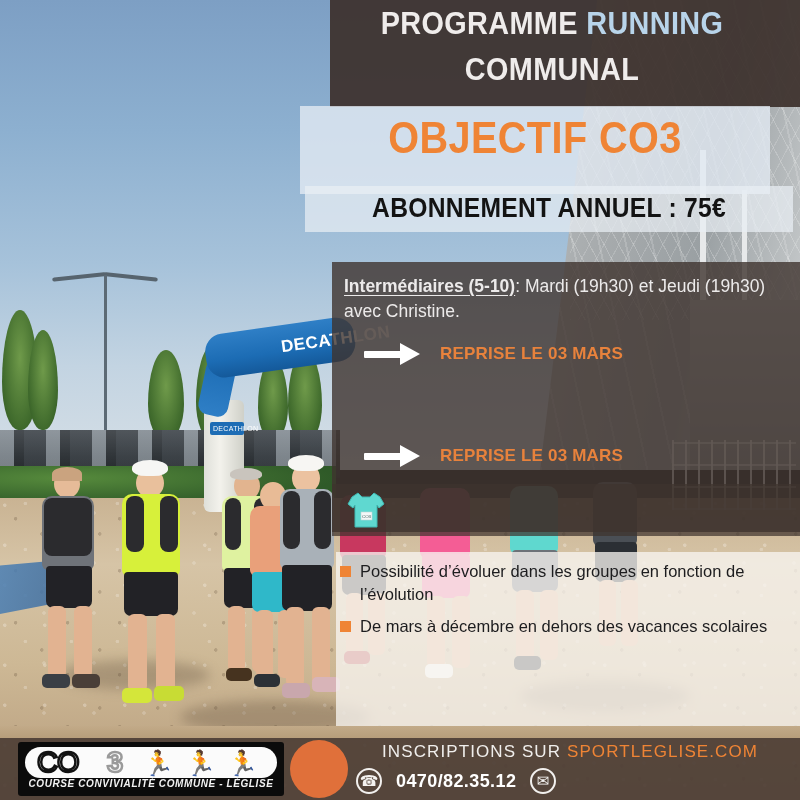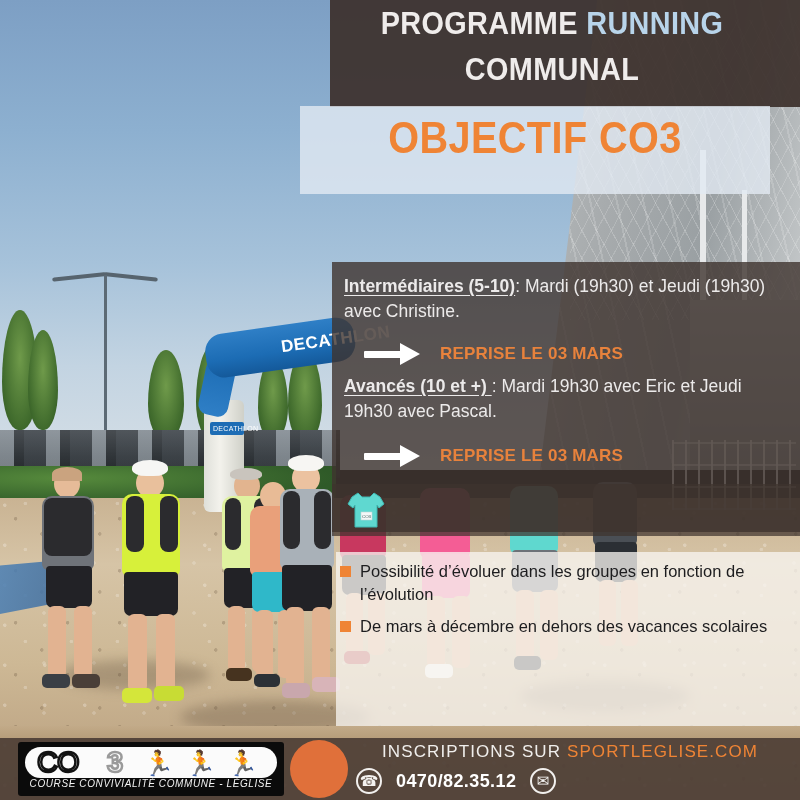--- a/index.html
+++ b/index.html
@@ -150,21 +150,21 @@
     background:linear-gradient(180deg,#c2aa88,#b59c79);}
   .logo{position:absolute;left:18px;top:742px;width:266px;height:54px;background:#0b0b0b;border-radius:3px;}
   .logo .plate{position:absolute;left:7px;top:5px;width:252px;height:31px;background:#fbfbfb;border-radius:16px;}
   .logo .co3{position:absolute;left:12px;top:-1px;font-size:29px;font-weight:400;letter-spacing:-1px;
     color:transparent;-webkit-text-stroke:2.5px #121212;font-family:"Liberation Sans",sans-serif;}
   .logo .three{position:absolute;left:82px;top:-1px;font-size:29px;font-weight:700;
     color:transparent;-webkit-text-stroke:2.5px #9a9a9a;}
   .logo .men{position:absolute;left:118px;top:4px;width:128px;height:24px;}
   .logo .men i{position:absolute;font-style:normal;font-size:25px;color:#111;line-height:24px;}
   .logo .tag{position:absolute;left:0;right:0;top:36px;text-align:center;color:#f2f2f2;
-    font-size:10px;font-weight:400;font-style:italic;letter-spacing:.6px;}
+    font-size:10px;font-weight:700;font-style:italic;letter-spacing:.6px;}
 
   .runcircle{position:absolute;left:290px;top:740px;width:58px;height:58px;border-radius:50%;
     background:#e0703a;}
   .runcircle i{position:absolute;left:11px;top:6px;font-style:normal;font-size:40px;color:#fff;line-height:46px;}
 
   .insc{position:absolute;left:382px;top:742px;color:#f0eeec;font-size:17px;letter-spacing:1.1px;}
   .insc .orange{color:#ef8435;}
   .cbox{position:absolute;top:768px;width:26px;height:26px;border:2px solid #f2f0ee;border-radius:50%;}
   .cbox.phone{left:356px;}
   .cbox.mail{left:530px;}
@@ -331,34 +331,34 @@
 
   <div class="hdr-dark">
     <div class="l1"><span>PROGRAMME </span><span class="blue">RUNNING</span></div>
     <div class="l2">COMMUNAL</div>
   </div>
 
   <div class="band-obj">
     <span>OBJECTIF CO3</span>
   </div>
 
+  <div class="band-abo">
+    <span>ABONNEMENT ANNUEL : 75€</span>
+  </div>
 
   <div class="panel-dark">
     <div class="grp grp1">
       <span class="lead">Intermédiaires (5-10)</span><span>: Mardi (19h30) et Jeudi (19h30) avec Christine.</span>
     </div>
     <div class="arw a1">
       <div class="stem"></div>
         <div class="tip"></div>
     </div>
     <div class="reprise r1">REPRISE LE 03 MARS</div>
 
-    <div class="grp grp2">
-      <span class="lead">Avancés (10 et +) </span><span>: Mardi 19h30 avec Eric et Jeudi 19h30 avec Pascal.</span>
-    </div>
     <div class="arw a2">
       <div class="stem"></div>
         <div class="tip"></div>
     </div>
     <div class="reprise r2">REPRISE LE 03 MARS</div>
   </div>
 
   <div class="opt">
     <div class="tee">
       <svg viewBox="0 0 44 44" width="44" height="44">

